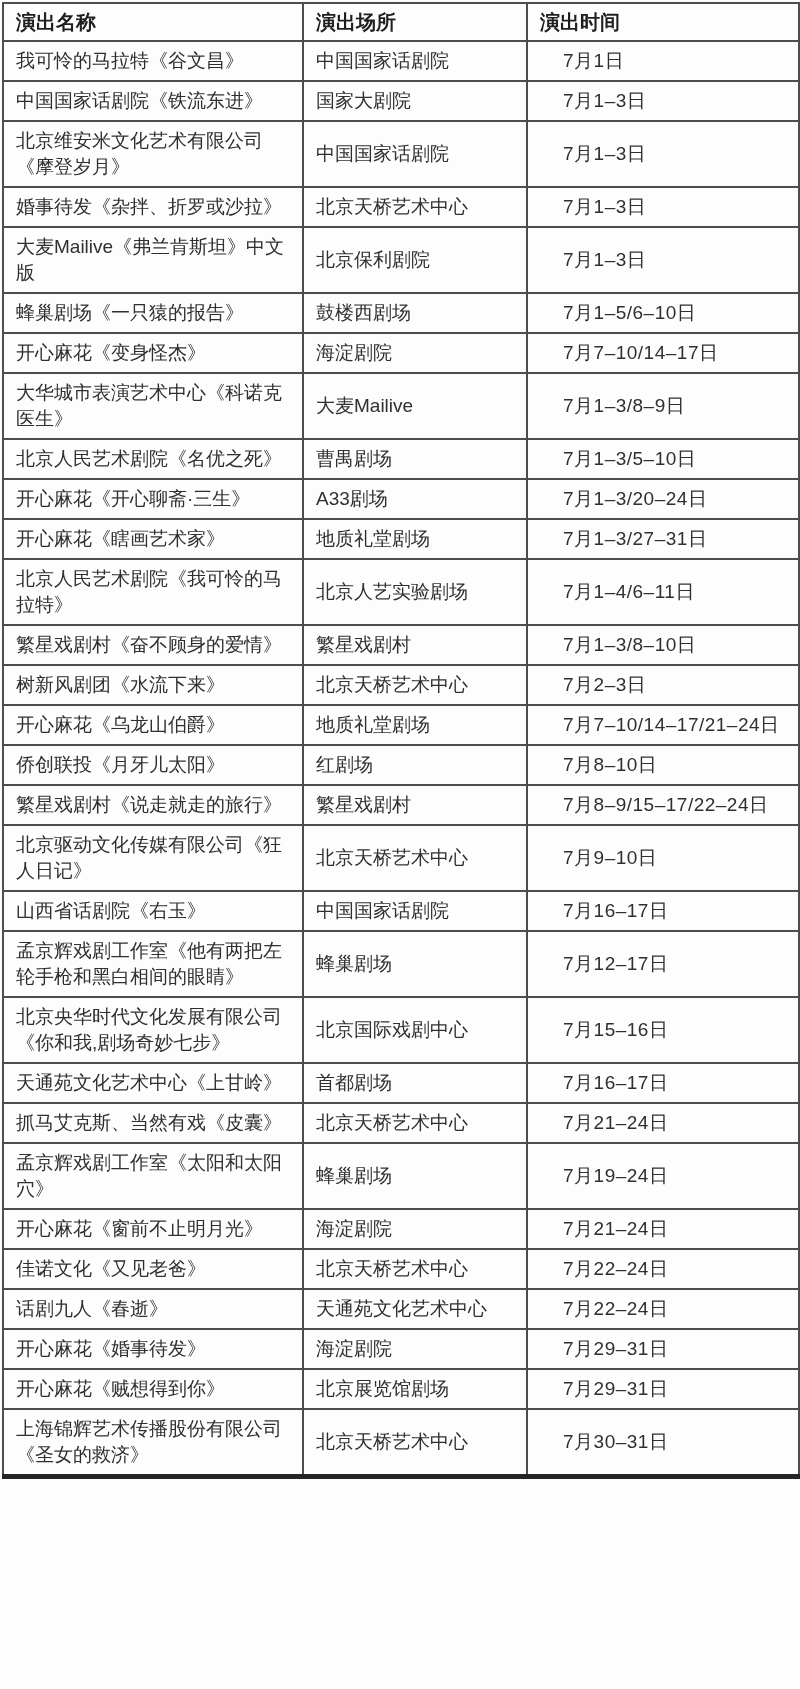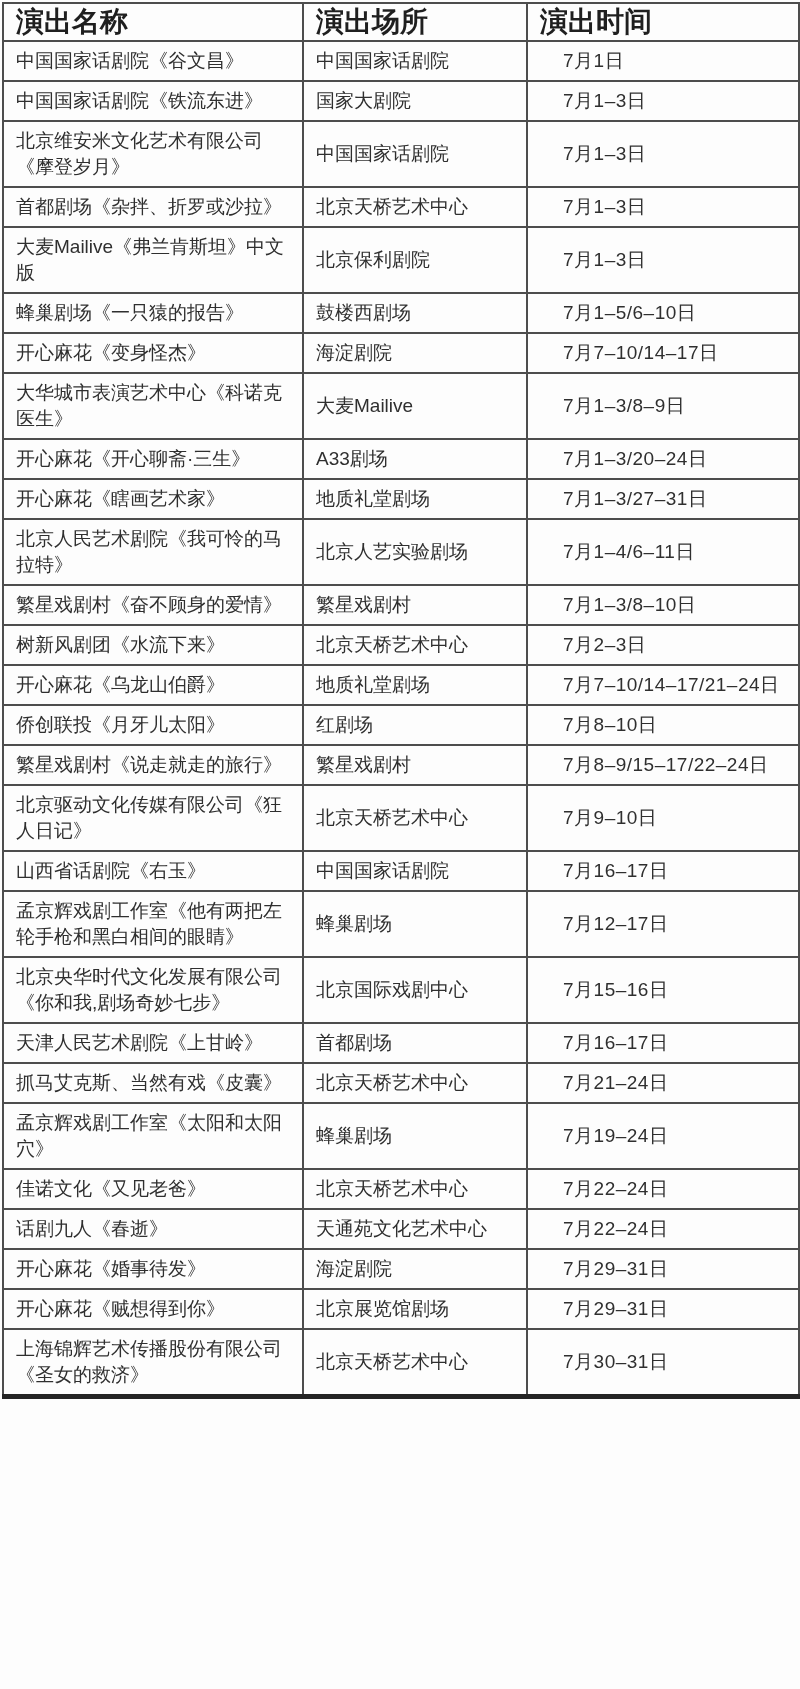--- a/index.html
+++ b/index.html
@@ -32,21 +32,21 @@
     padding: 6px 12px;
     font-size: 19px;
     line-height: 26px;
     color: #2f2f2f;
     text-align: left;
     vertical-align: middle;
     overflow: hidden;
   }
   thead th {
     font-weight: bold;
-    font-size: 28px;
+    font-size: 20px;
     color: #1f1f1f;
     padding-top: 5px;
     padding-bottom: 5px;
   }
   td.time-cell { letter-spacing: 0.5px; padding-left: 35px; }
 </style>
 </head>
 <body>
 
 <div class="page">
@@ -58,36 +58,36 @@
     </colgroup>
     <thead>
       <tr>
         <th>演出名称</th>
         <th>演出场所</th>
         <th>演出时间</th>
       </tr>
     </thead>
     <tbody>
         <tr>
-    <td class="name-cell">中国国家话剧院《谷文昌》</td>
+    <td class="name-cell">我可怜的马拉特《谷文昌》</td>
     <td class="venue-cell">中国国家话剧院</td>
     <td class="time-cell">7月1日</td>
   </tr>
         <tr>
     <td class="name-cell">中国国家话剧院《铁流东进》</td>
     <td class="venue-cell">国家大剧院</td>
     <td class="time-cell">7月1–3日</td>
   </tr>
         <tr>
     <td class="name-cell">北京维安米文化艺术有限公司《摩登岁月》</td>
     <td class="venue-cell">中国国家话剧院</td>
     <td class="time-cell">7月1–3日</td>
   </tr>
         <tr>
-    <td class="name-cell">首都剧场《杂拌、折罗或沙拉》</td>
+    <td class="name-cell">婚事待发《杂拌、折罗或沙拉》</td>
     <td class="venue-cell">北京天桥艺术中心</td>
     <td class="time-cell">7月1–3日</td>
   </tr>
         <tr>
     <td class="name-cell">大麦Mailive《弗兰肯斯坦》中文版</td>
     <td class="venue-cell">北京保利剧院</td>
     <td class="time-cell">7月1–3日</td>
   </tr>
         <tr>
     <td class="name-cell">蜂巢剧场《一只猿的报告》</td>
@@ -98,20 +98,25 @@
     <td class="name-cell">开心麻花《变身怪杰》</td>
     <td class="venue-cell">海淀剧院</td>
     <td class="time-cell">7月7–10/14–17日</td>
   </tr>
         <tr>
     <td class="name-cell">大华城市表演艺术中心《科诺克医生》</td>
     <td class="venue-cell">大麦Mailive</td>
     <td class="time-cell">7月1–3/8–9日</td>
   </tr>
         <tr>
+    <td class="name-cell">北京人民艺术剧院《名优之死》</td>
+    <td class="venue-cell">曹禺剧场</td>
+    <td class="time-cell">7月1–3/5–10日</td>
+  </tr>
+        <tr>
     <td class="name-cell">开心麻花《开心聊斋·三生》</td>
     <td class="venue-cell">A33剧场</td>
     <td class="time-cell">7月1–3/20–24日</td>
   </tr>
         <tr>
     <td class="name-cell">开心麻花《瞎画艺术家》</td>
     <td class="venue-cell">地质礼堂剧场</td>
     <td class="time-cell">7月1–3/27–31日</td>
   </tr>
         <tr>
@@ -158,33 +163,38 @@
     <td class="name-cell">孟京辉戏剧工作室《他有两把左轮手枪和黑白相间的眼睛》</td>
     <td class="venue-cell">蜂巢剧场</td>
     <td class="time-cell">7月12–17日</td>
   </tr>
         <tr>
     <td class="name-cell">北京央华时代文化发展有限公司《你和我,剧场奇妙七步》</td>
     <td class="venue-cell">北京国际戏剧中心</td>
     <td class="time-cell">7月15–16日</td>
   </tr>
         <tr>
-    <td class="name-cell">天津人民艺术剧院《上甘岭》</td>
+    <td class="name-cell">天通苑文化艺术中心《上甘岭》</td>
     <td class="venue-cell">首都剧场</td>
     <td class="time-cell">7月16–17日</td>
   </tr>
         <tr>
     <td class="name-cell">抓马艾克斯、当然有戏《皮囊》</td>
     <td class="venue-cell">北京天桥艺术中心</td>
     <td class="time-cell">7月21–24日</td>
   </tr>
         <tr>
     <td class="name-cell">孟京辉戏剧工作室《太阳和太阳穴》</td>
     <td class="venue-cell">蜂巢剧场</td>
     <td class="time-cell">7月19–24日</td>
+  </tr>
+        <tr>
+    <td class="name-cell">开心麻花《窗前不止明月光》</td>
+    <td class="venue-cell">海淀剧院</td>
+    <td class="time-cell">7月21–24日</td>
   </tr>
         <tr>
     <td class="name-cell">佳诺文化《又见老爸》</td>
     <td class="venue-cell">北京天桥艺术中心</td>
     <td class="time-cell">7月22–24日</td>
   </tr>
         <tr>
     <td class="name-cell">话剧九人《春逝》</td>
     <td class="venue-cell">天通苑文化艺术中心</td>
     <td class="time-cell">7月22–24日</td>

